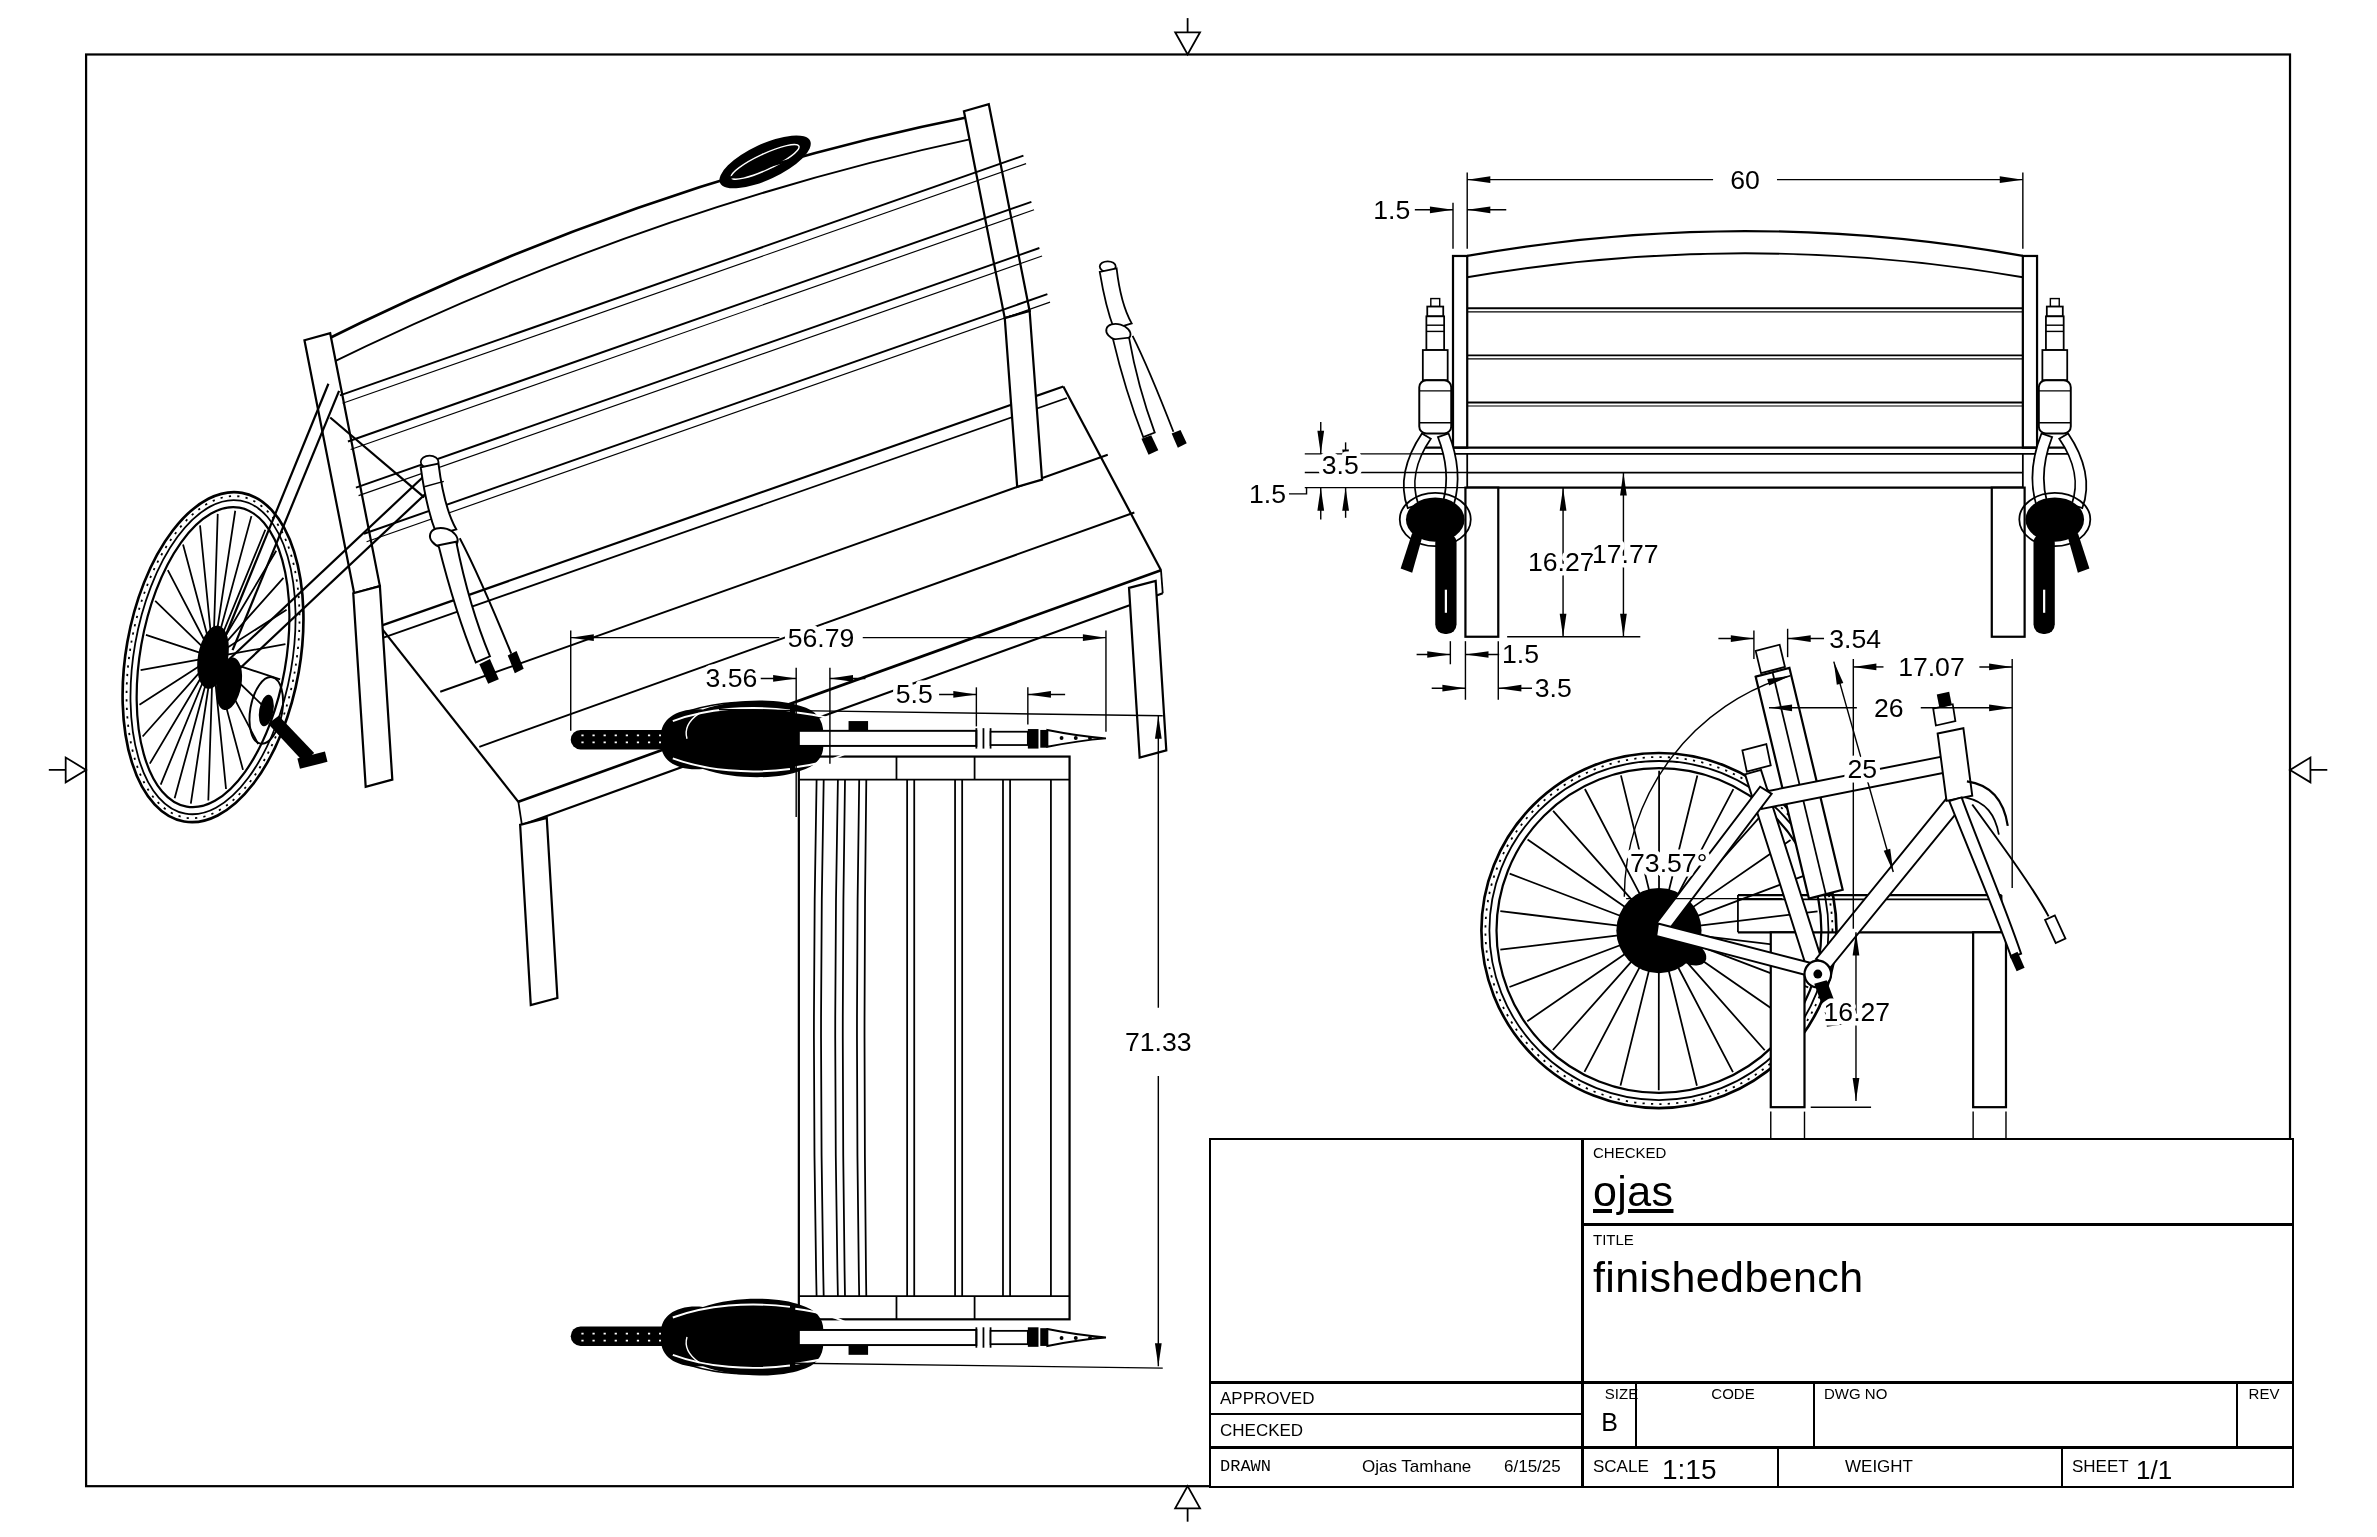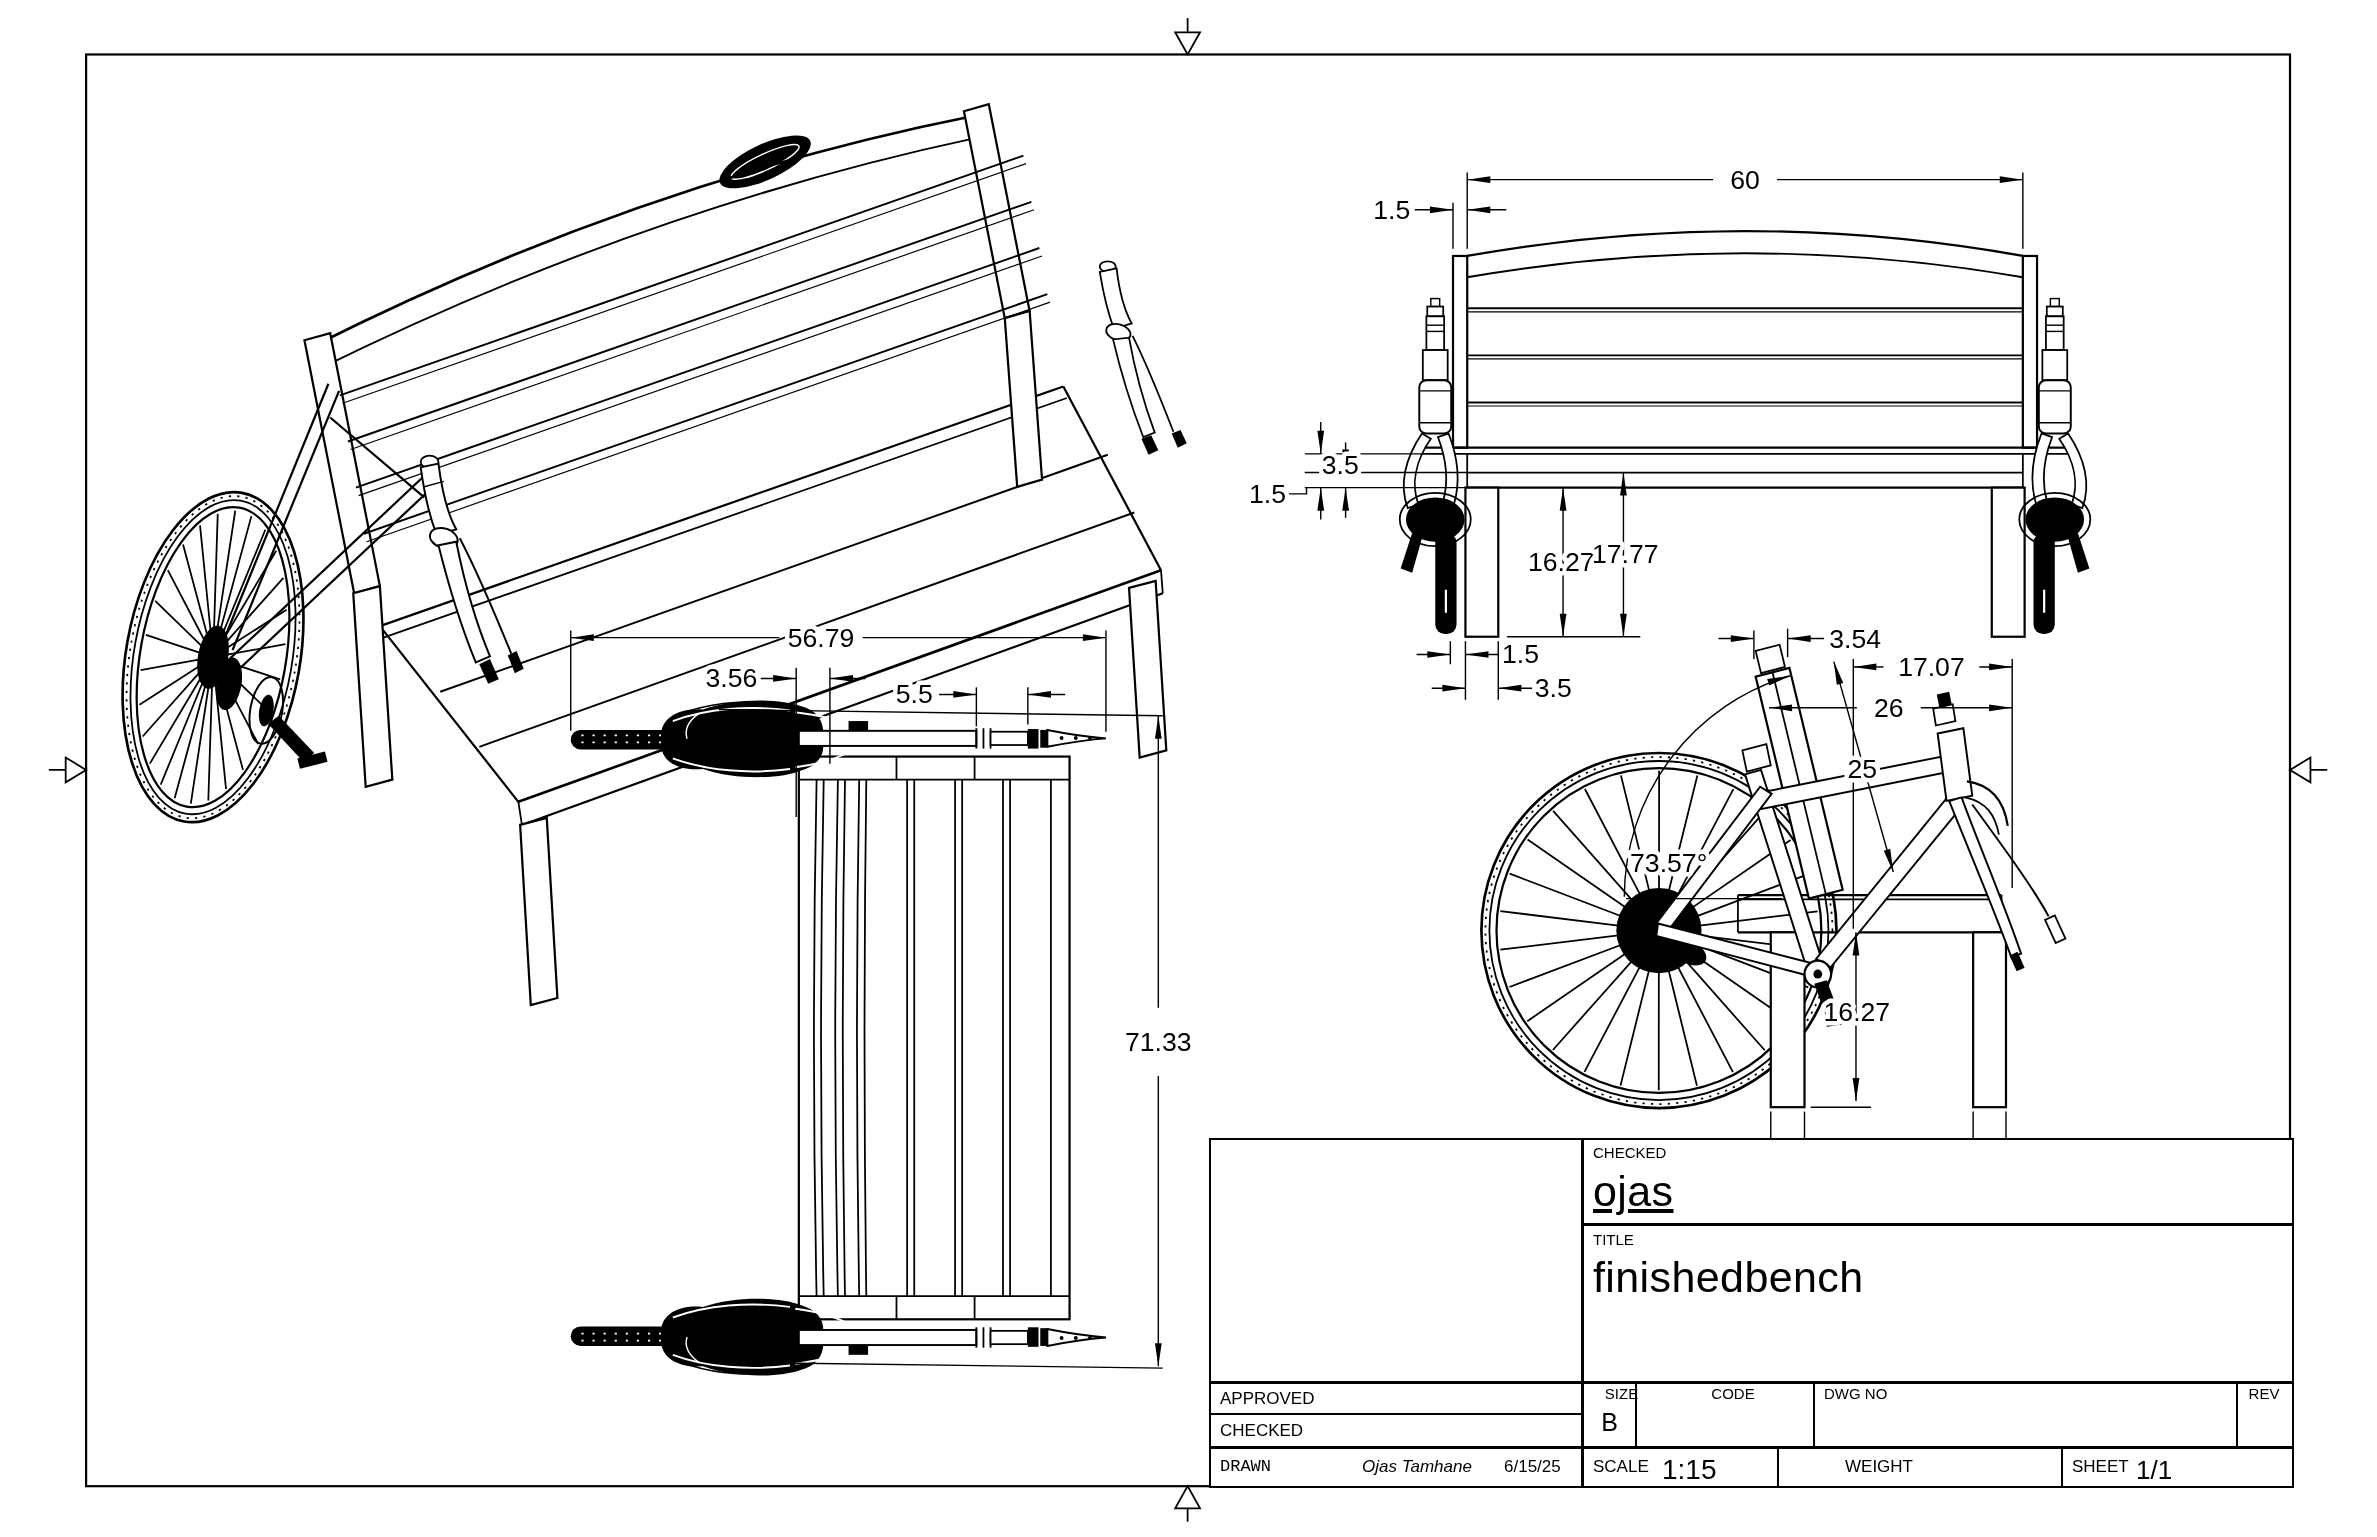--- a/index.html
+++ b/index.html
@@ -410,21 +410,21 @@
   <div class="bar" style="left:850px;top:309px;bottom:0;width:1.8px;"></div>
 
   <div class="abs lbl" style="left:382px;top:4.4px;">CHECKED</div>
   <div class="abs big" style="left:382px;top:27px;text-decoration:underline;">ojas</div>
   <div class="abs lbl" style="left:382px;top:91px;">TITLE</div>
   <div class="abs big" style="left:382px;top:113px;">finishedbench</div>
 
   <div class="abs row" style="left:9px;top:249px;">APPROVED</div>
   <div class="abs row" style="left:9px;top:281px;">CHECKED</div>
   <div class="abs row" style="left:9px;top:317px;font-family:Liberation Mono, monospace;">DRAWN</div>
-  <div class="abs row" style="left:151px;top:317px;font-style:italic;">Ojas Tamhane</div>
+  <div class="abs row" style="left:151px;top:317px;">Ojas Tamhane</div>
   <div class="abs row" style="left:293px;top:317px;">6/15/25</div>
 
   <div class="abs lbl ctr" style="left:373px;width:75px;top:245px;">SIZE</div>
   <div class="abs ctr" style="left:373px;width:51px;top:268px;font-size:25px;">B</div>
   <div class="abs lbl ctr" style="left:426px;width:192px;top:245px;">CODE</div>
   <div class="abs lbl" style="left:613px;top:245px;">DWG NO</div>
   <div class="abs lbl ctr" style="left:1025px;right:0;top:245px;">REV</div>
 
   <div class="abs row" style="left:382px;top:317px;">SCALE</div>
   <div class="abs" style="left:451px;top:314px;font-size:28px;">1:15</div>

